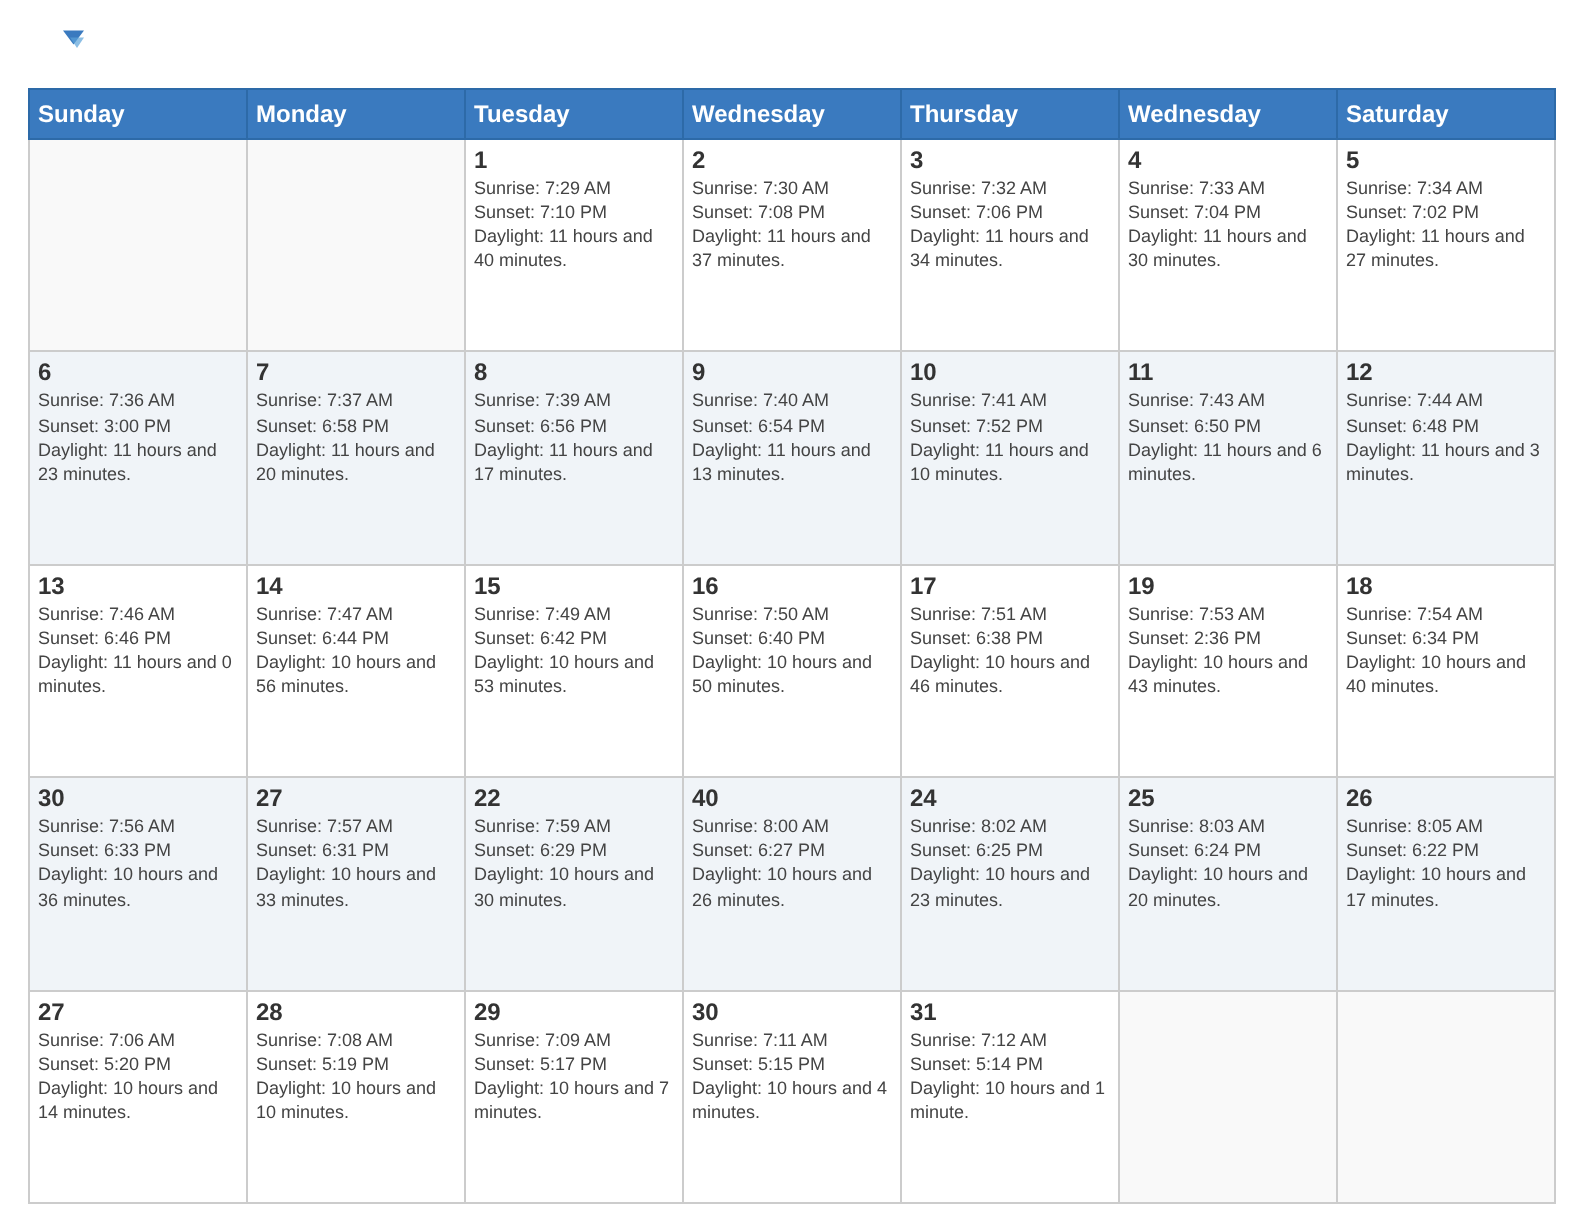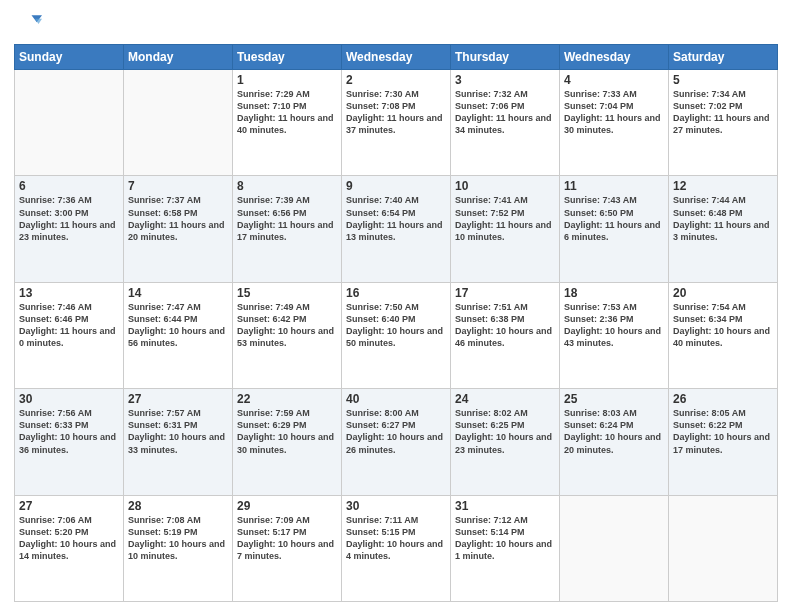--- a/index.html
+++ b/index.html
@@ -92,21 +92,20 @@
       font-size: 12px;
       font-weight: bold;
       color: #333;
       display: block;
       margin-bottom: 1px;
     }
     .day-info {
       font-size: 9px;
       color: #444;
       line-height: 1.35;
-      font-weight: bold;
     }
     .empty-cell {
       background: #f9f9f9 !important;
     }
   </style>
 </head>
 <body>
 
 <div class="page">
   <div class="header">
@@ -242,27 +241,27 @@
 Sunset: 6:40 PM
 Daylight: 10 hours and 50 minutes.</div>
           </td>
           <td>
             <span class="day-num">17</span>
             <div class="day-info">Sunrise: 7:51 AM
 Sunset: 6:38 PM
 Daylight: 10 hours and 46 minutes.</div>
           </td>
           <td>
-            <span class="day-num">18</span>
+            <span class="day-num">19</span>
             <div class="day-info">Sunrise: 7:53 AM
 Sunset: 2:36 PM
 Daylight: 10 hours and 43 minutes.</div>
           </td>
           <td>
-            <span class="day-num">20</span>
+            <span class="day-num">18</span>
             <div class="day-info">Sunrise: 7:54 AM
 Sunset: 6:34 PM
 Daylight: 10 hours and 40 minutes.</div>
           </td>
         </tr>
         <tr>
           <td>
             <span class="day-num">30</span>
             <div class="day-info">Sunrise: 7:56 AM
 Sunset: 6:33 PM

